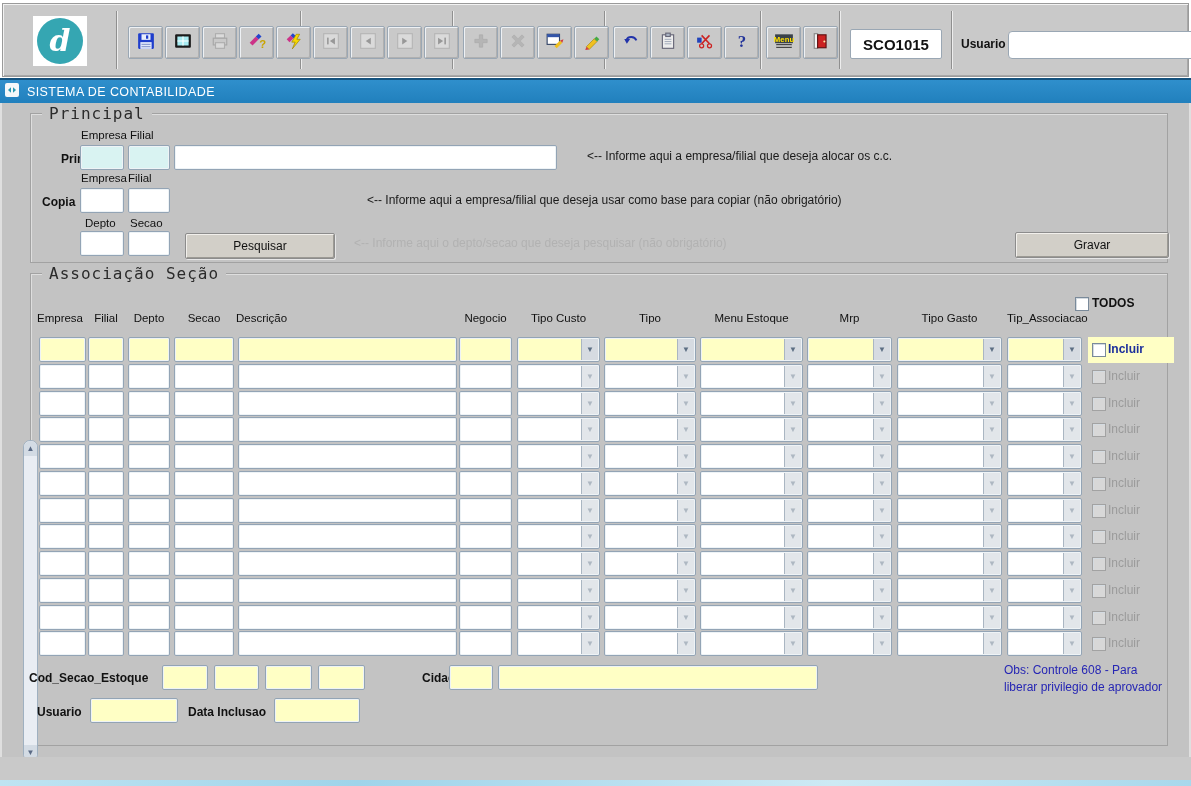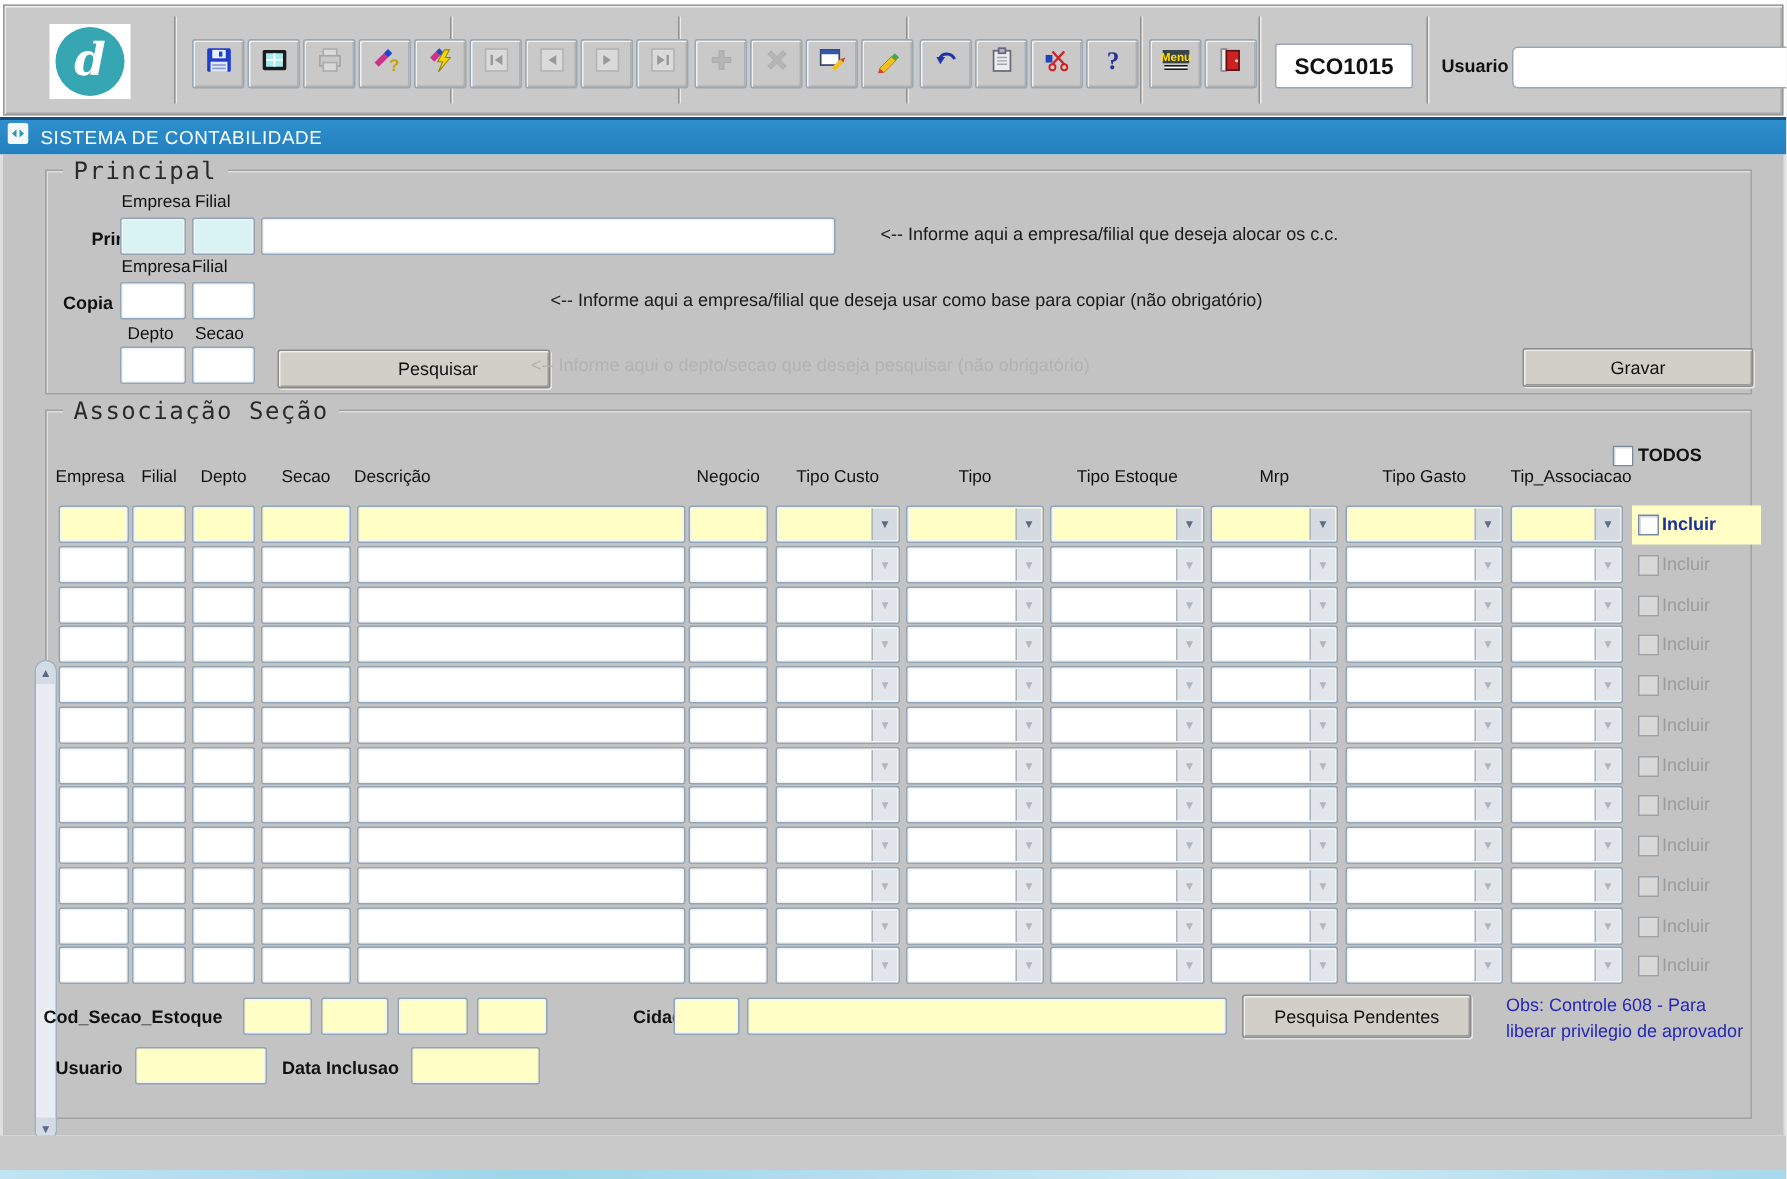--- a/index.html
+++ b/index.html
@@ -238,40 +238,40 @@
     <div class="abs lbl-sm" style="left:126px;top:69px;">Filial</div>
     <div class="abs lbl" style="left:40px;top:92px;">Copia</div>
     <div class="fld" style="left:78px;top:85px;width:44px;"></div>
     <div class="fld" style="left:126px;top:85px;width:42px;"></div>
     <div class="abs hint" style="left:365px;top:90px;">&lt;-- Informe aqui a empresa/filial que deseja usar como base para copiar (não obrigatório)</div>
 
     <div class="abs lbl-sm" style="left:83px;top:114px;">Depto</div>
     <div class="abs lbl-sm" style="left:128px;top:114px;">Secao</div>
     <div class="fld" style="left:78px;top:128px;width:44px;"></div>
     <div class="fld" style="left:126px;top:128px;width:42px;"></div>
-    <div class="btn" style="left:183px;top:130px;width:148px;height:24px;padding-left:32px;">Pesquisar</div>
+    <div class="btn" style="left:183px;top:130px;width:148px;height:24px;">Pesquisar</div>
     <div class="abs hint ghost" style="left:352px;top:133px;">&lt;-- Informe aqui o depto/secao que deseja pesquisar (não obrigatório)</div>
     <div class="btn" style="left:1013px;top:129px;width:152px;height:24px;">Gravar</div>
 
     <div class="abs frame" style="left:28px;top:170px;width:1136px;height:471px;"></div>
     <div class="abs legend" style="left:40px;top:161px;">Associação Seção</div>
 
     <div class="cb" style="left:1073px;top:194px;"></div>
     <div class="abs lbl" style="left:1090px;top:193px;">TODOS</div>
 
     <div id="grid-heads">
         <div class="colhead" style="top: 209px; left: 35px;">Empresa</div>
         <div class="colhead" style="top: 209px; left: 86px; width: 36px; text-align: center;">Filial</div>
         <div class="colhead" style="top: 209px; left: 126px; width: 42px; text-align: center;">Depto</div>
         <div class="colhead" style="top: 209px; left: 172px; width: 60px; text-align: center;">Secao</div>
         <div class="colhead" style="top: 209px; left: 234px;">Descrição</div>
         <div class="colhead" style="top: 209px; left: 457px; width: 53px; text-align: center;">Negocio</div>
         <div class="colhead" style="top: 209px; left: 515px; width: 83px; text-align: center;">Tipo Custo</div>
         <div class="colhead" style="top: 209px; left: 602px; width: 92px; text-align: center;">Tipo</div>
-        <div class="colhead" style="top: 209px; left: 698px; width: 103px; text-align: center;">Tipo Estoque</div>
+        <div class="colhead" style="top: 209px; left: 698px; width: 103px; text-align: center;">Menu Estoque</div>
         <div class="colhead" style="top: 209px; left: 805px; width: 85px; text-align: center;">Mrp</div>
         <div class="colhead" style="top: 209px; left: 895px; width: 105px; text-align: center;">Tipo Gasto</div>
         <div class="colhead" style="top: 209px; left: 1005px; width: 75px; text-align: center;">Tip_Associacao</div>
       </div>
     <div id="grid-rows">
         <div class="fld yellow" style="left: 37px; top: 234px; width: 47px; height: 25px;"></div>
         <div class="fld yellow" style="left: 86px; top: 234px; width: 36px; height: 25px;"></div>
         <div class="fld yellow" style="left: 126px; top: 234px; width: 42px; height: 25px;"></div>
         <div class="fld yellow" style="left: 172px; top: 234px; width: 60px; height: 25px;"></div>
         <div class="fld yellow" style="left: 236px; top: 234px; width: 219px; height: 25px;"></div>
@@ -591,21 +591,20 @@
     </div>
 
     <div class="abs lbl" style="left:27px;top:568px;">Cod_Secao_Estoque</div>
     <div class="fld yellow" style="left:160px;top:562px;width:46px;"></div>
     <div class="fld yellow" style="left:212px;top:562px;width:45px;"></div>
     <div class="fld yellow" style="left:263px;top:562px;width:47px;"></div>
     <div class="fld yellow" style="left:316px;top:562px;width:47px;"></div>
     <div class="abs lbl" style="left:420px;top:568px;">Cidade</div>
     <div class="fld yellow" style="left:447px;top:562px;width:44px;"></div>
     <div class="fld yellow" style="left:496px;top:562px;width:320px;"></div>
-    <div class="btn" style="left:826px;top:560px;width:151px;height:27px;">Pesquisa Pendentes</div>
     <div class="abs obs" style="left:1002px;top:560px;">Obs: Controle 608 - Para</div>
     <div class="abs obs" style="left:1002px;top:577px;">liberar privilegio de aprovador</div>
 
     <div class="abs lbl" style="left:35px;top:602px;">Usuario</div>
     <div class="fld yellow" style="left:88px;top:595px;width:88px;"></div>
     <div class="abs lbl" style="left:186px;top:602px;">Data Inclusao</div>
     <div class="fld yellow" style="left:272px;top:595px;width:86px;"></div>
   </div>
 
   <div id="tabstrip" class="abs">

